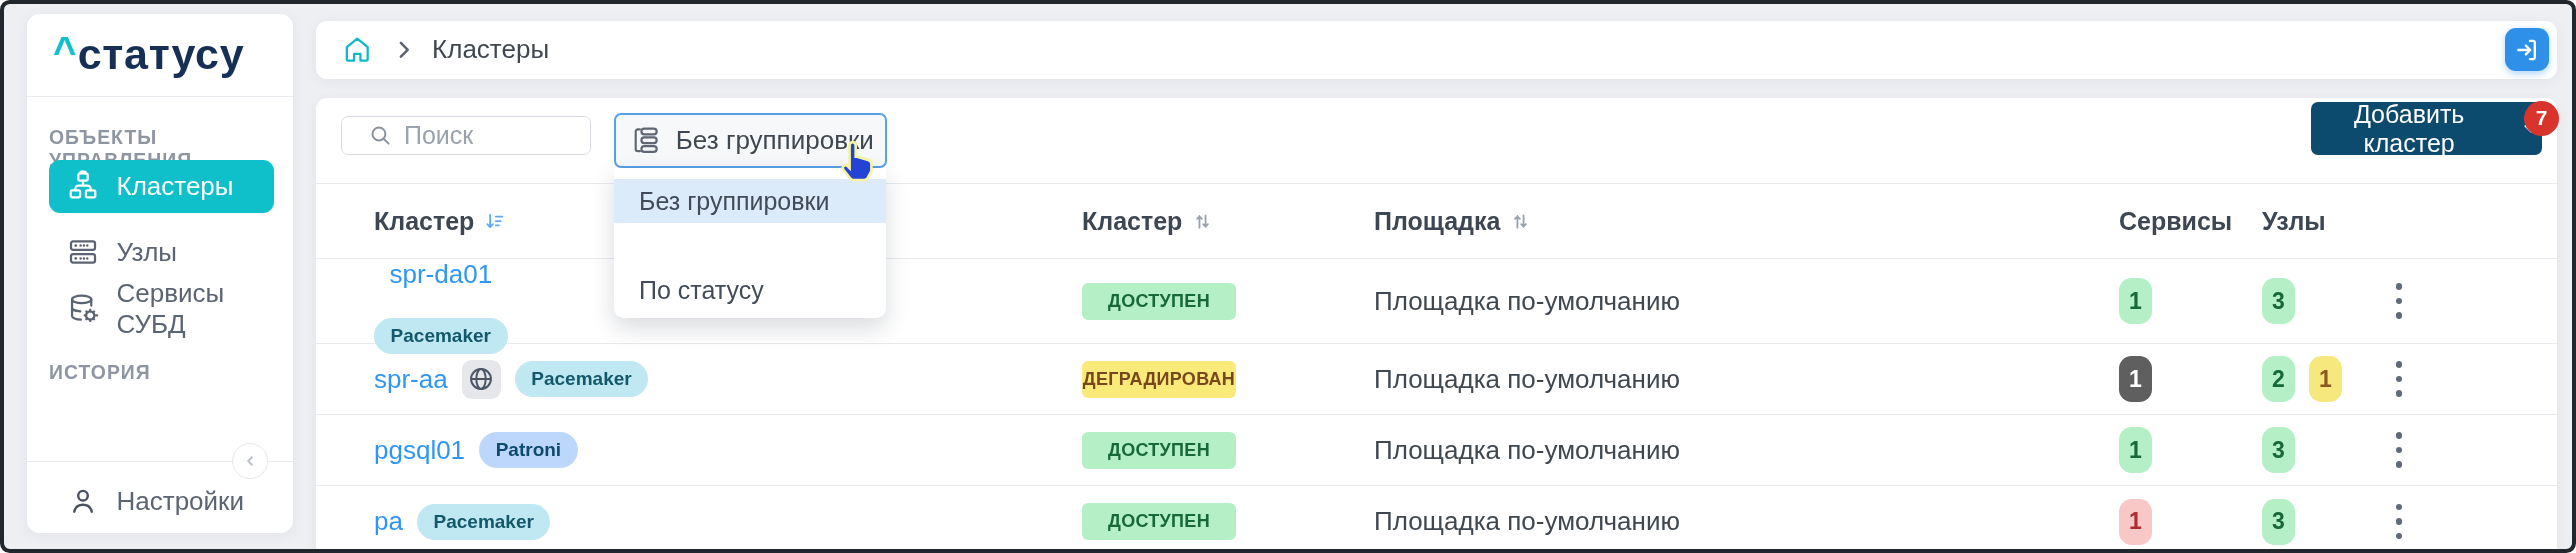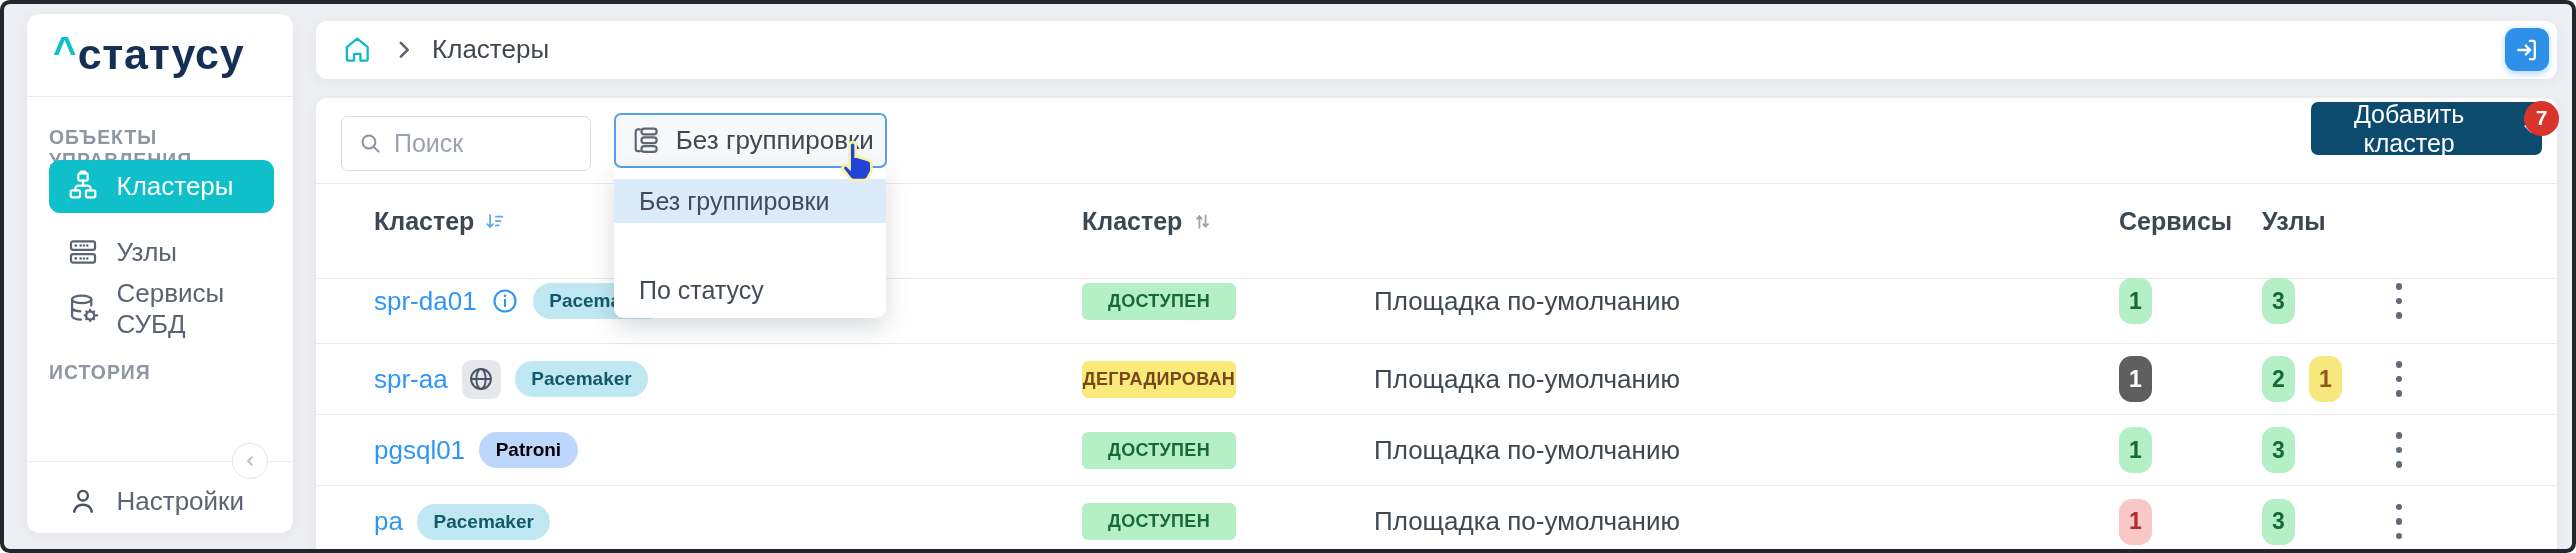--- a/index.html
+++ b/index.html
@@ -31,54 +31,54 @@
   .crumb-home { width:30.5px; height:30.5px; color:#10b9c9; cursor:pointer; }
   .crumb-sep { width:23.6px; height:23.6px; margin:0 16.6px 0 19.4px; color:#5b6472; }
   .crumb-label { color:#3f4750; font-size:26px; }
   .login-btn { margin-left:auto; width:44px; height:43px; border-radius:11px; background:#2e90e8; border:none;
                display:flex; align-items:center; justify-content:center; cursor:pointer; box-shadow:0 2.8px 7px rgba(46,144,232,.35); }
   .login-btn svg { width:28px; height:28px; }
 
   
   .main { left:312px; top:94px; width:2241px; height:460px; border-radius:11px 11px 0 0; }
 
-  .search-box { position:absolute; left:25px; top:18px; width:250px; height:55px; border:1.4px solid #d8dce2;
-                border-radius:7px; background:#fff; display:flex; align-items:center; padding:0 16px; gap:11px; }
+  .search-box { position:absolute; left:25px; top:18px; width:250px; height:39px; border:1.4px solid #d8dce2;
+                border-radius:7px; background:#fff; display:flex; align-items:center; padding:0 26px; gap:11px; }
   .search-box svg { width:25px; height:25px; color:#8a929e; flex:0 0 25px; }
   .search-box input { border:none; outline:none; width:100%; font-size:25px; color:#3f4750; font-family:inherit; background:transparent; }
   .search-box input::placeholder { color:#9aa2ad; }
 
   .group-btn { position:absolute; left:298px; top:14.6px; width:273px; height:55px; background:#f6f8fa;
                border:2.1px solid #57a0ea; border-radius:7px; display:flex; align-items:center; padding:0 15.3px; gap:14px; cursor:pointer; }
   .group-btn svg.gicon { width:30.5px; height:30.5px; color:#5f6773; flex:0 0 30.5px; }
   .group-btn .gtext { color:#3f4750; font-size:26px; white-space:nowrap; }
   .group-btn svg.chev { width:25px; height:25px; color:#6b7280; margin-left:auto; }
 
   .add-btn { position:absolute; left:1995px; top:4px; width:231px; height:53px; background:#0c4a6e; border:none;
              border-radius:7px; color:#fff; font-size:25px; font-family:inherit; display:flex; align-items:center;
              justify-content:center; gap:12.5px; cursor:pointer; }
   .add-btn svg { width:23.6px; height:23.6px; }
   .add-badge { position:absolute; left:2208px; top:2.8px; width:35px; height:35px; border-radius:50%; background:#d9342b;
                color:#fff; font-size:21px; font-weight:700; display:flex; align-items:center; justify-content:center; z-index:5; }
 
   .toolbar-divider { position:absolute; left:0; right:0; top:85px; border-top:1.4px solid #e8eaee; }
 
-  .thead { position:absolute; left:0; right:0; top:85px; height:96px; border-bottom:1.4px solid #e8eaee; }
+  .thead { position:absolute; left:0; right:0; top:85px; height:76px; border-bottom:1.4px solid #e8eaee; }
   .th { position:absolute; top:0; height:76px; display:flex; align-items:center; gap:9.7px;
         color:#3d4754; font-size:25px; font-weight:700; }
   .th svg { width:21px; height:21px; }
   .sort-desc { color:#5ea8ef; } .sort-both { color:#9aa3ae; }
 
   .row { position:absolute; left:0; right:0; border-bottom:1.4px solid #e8eaee; }
   .row:last-child { border-bottom:none; }
   .cell { position:absolute; top:0; height:100%; display:flex; align-items:center; gap:14px; }
   .cl-name { color:#2f96f5; font-size:26px; cursor:pointer; }
   .badge { border-radius:18px; padding:7px 16.6px; font-size:19px; font-weight:700; white-space:nowrap; }
   .badge.cyan { background:#bfe8f2; color:#14596b; }
-  .badge.blue { background:#bdd6fb; color:#000000; }
+  .badge.blue { background:#bdd6fb; color:#0c4a6e; }
   .info-icon { width:28px; height:28px; color:#2f96f5; cursor:pointer; }
   .globe-chip { width:39px; height:39px; border-radius:9.7px; background:#e5e7ea; display:flex; align-items:center; justify-content:center; }
   .globe-chip svg { width:28px; height:28px; color:#4b5563; }
   .status-pill { width:154px; height:37px; border-radius:6.2px; display:flex; align-items:center; justify-content:center;
                  font-size:18px; font-weight:700; letter-spacing:0.3px; }
   .status-pill.green { background:#b4efc6; color:#17693a; }
   .status-pill.yellow { background:#f9ea7a; color:#78481c; }
   .site-text { color:#3f4750; font-size:26px; }
   .chip { min-width:33px; height:46px; padding:0 7px; border-radius:12.5px; display:flex; align-items:center; justify-content:center;
           font-size:23px; font-weight:700; }
@@ -217,30 +217,36 @@
         <svg class="sort-desc" viewBox="0 0 24 24" fill="none" stroke="currentColor" stroke-width="2" stroke-linecap="round" stroke-linejoin="round">
           <path d="M7 4.5v14M7 18.5l-3.2-3.4M7 18.5l3.2-3.4M13.5 6.5h7.5M13.5 11.5h5.5M13.5 16.5h3.5"></path>
         </svg>
       </div>
       <div class="th" style="left:766px;">
         <span>Кластер</span>
         <svg class="sort-both" viewBox="0 0 24 24" fill="none" stroke="currentColor" stroke-width="2.1" stroke-linecap="round" stroke-linejoin="round">
             <path d="M8.5 19V6M8.5 6 5.8 9M8.5 6l2.7 3M15.5 5v13M15.5 18l-2.7-3M15.5 18l2.7-3"></path>
           </svg>
       </div>
+      <div class="th" style="left:1058px;">
+        <span>Площадка</span>
+        <svg class="sort-both" viewBox="0 0 24 24" fill="none" stroke="currentColor" stroke-width="2.1" stroke-linecap="round" stroke-linejoin="round">
+            <path d="M8.5 19V6M8.5 6 5.8 9M8.5 6l2.7 3M15.5 5v13M15.5 18l-2.7-3M15.5 18l2.7-3"></path>
+          </svg>
+      </div>
       <div class="th" style="left:1803px;">
         <span>Сервисы</span>
       </div>
       <div class="th" style="left:1946px;">
         <span>Узлы</span>
       </div>
     </div>
 
     <div class="row" style="top:161px; height:85px;">
-      <div class="cell" style="left:58px;">
+      <div class="cell" style="left:58px;flex-direction:column;">
         <span class="cl-name">spr-da01</span>
         <svg class="info-icon" viewBox="0 0 24 24" fill="none" stroke="currentColor" stroke-width="1.8" stroke-linecap="round">
             <circle cx="12" cy="12" r="9"></circle>
             <path d="M12 11v5.5"></path>
             <circle cx="12" cy="7.6" r="1.1" fill="currentColor" stroke="none"></circle>
           </svg>
         <span class="badge cyan">Pacemaker</span>
       </div>
       <div class="cell" style="left:766px;">
         <span class="status-pill green">ДОСТУПЕН</span>

